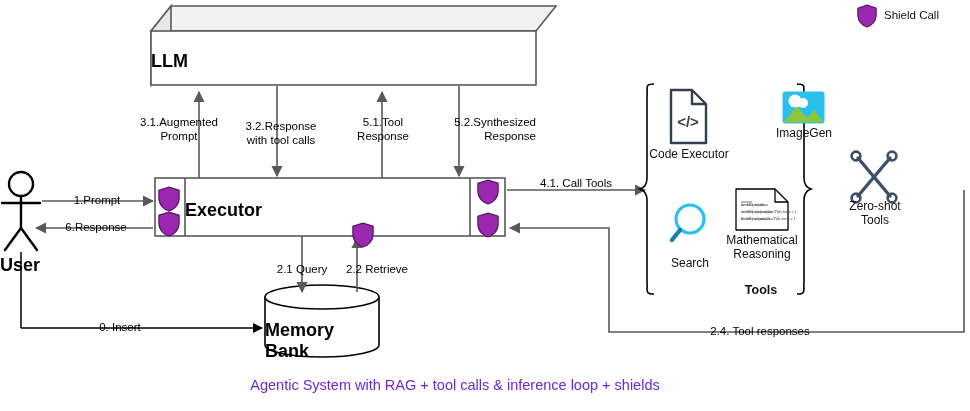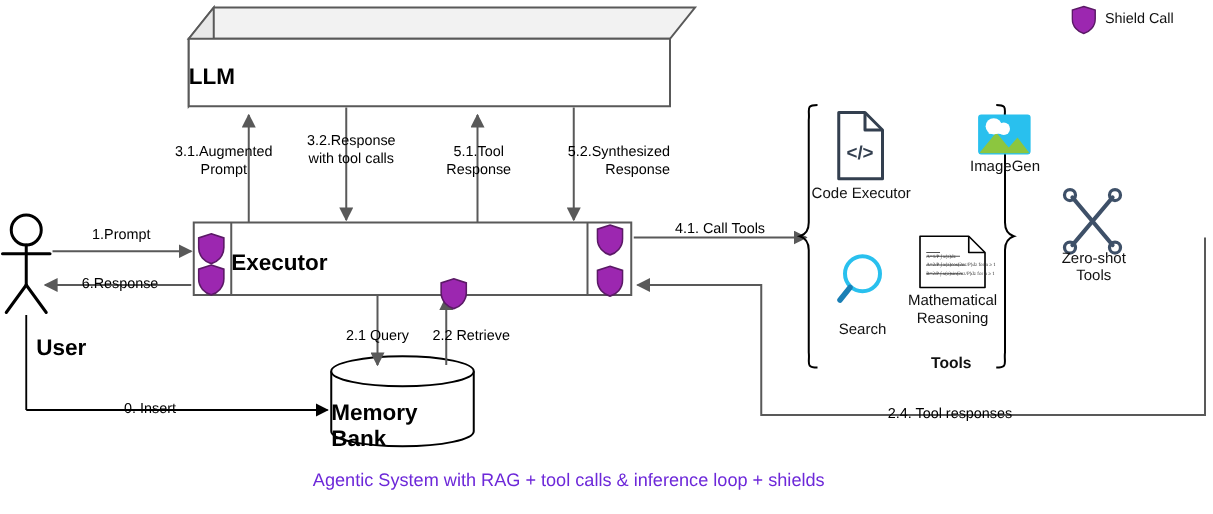--- a/index.html
+++ b/index.html
@@ -151,35 +151,35 @@
 
     <use href="#shieldSym" x="857" y="4" width="20" height="24"></use>
   </svg>
 
   <div class="nodeText" style="left:151px;top:51px;width:385px;">LLM</div>
 
   <div class="nodeText" style="left:265px;top:320px;width:114px;">Memory Bank</div>
 
   <div class="nodeText" style="left:185px;top:200px;width:285px;">Executor</div>
 
-  <div class="nodeText" style="left:0px;top:268px;width:44px;margin-left:29px;">User</div>
+  <div class="nodeText" style="left:0px;top:255px;width:44px;">User</div>
 
   <div class="lbl" style="left:140px;top:116px;width:78px;">3.1.Augmented
 Prompt</div>
 
-  <div class="lbl" style="left:236px;top:107px;width:90px;">3.2.Response
+  <div class="lbl" style="left:236px;top:120px;width:90px;">3.2.Response
 with tool calls</div>
 
   <div class="lbl" style="left:348px;top:116px;width:70px;">5.1.Tool
 Response</div>
 
   <div class="lbl" style="left:444px;top:116px;width:92px;text-align:right;">5.2.Synthesized
 Response</div>
 
-  <div class="lbl" style="left:58px;top:182px;width:78px;">1.Prompt</div>
+  <div class="lbl" style="left:58px;top:194px;width:78px;">1.Prompt</div>
 
   <div class="lbl" style="left:50px;top:221px;width:92px;">6.Response</div>
 
   <div class="lbl" style="left:264px;top:263px;width:76px;">2.1 Query</div>
 
   <div class="lbl" style="left:335px;top:263px;width:84px;">2.2 Retrieve</div>
 
   <div class="lbl" style="left:78px;top:321px;width:84px;">0. Insert</div>
 
   <div class="lbl" style="left:528px;top:177px;width:96px;">4.1. Call Tools</div>

